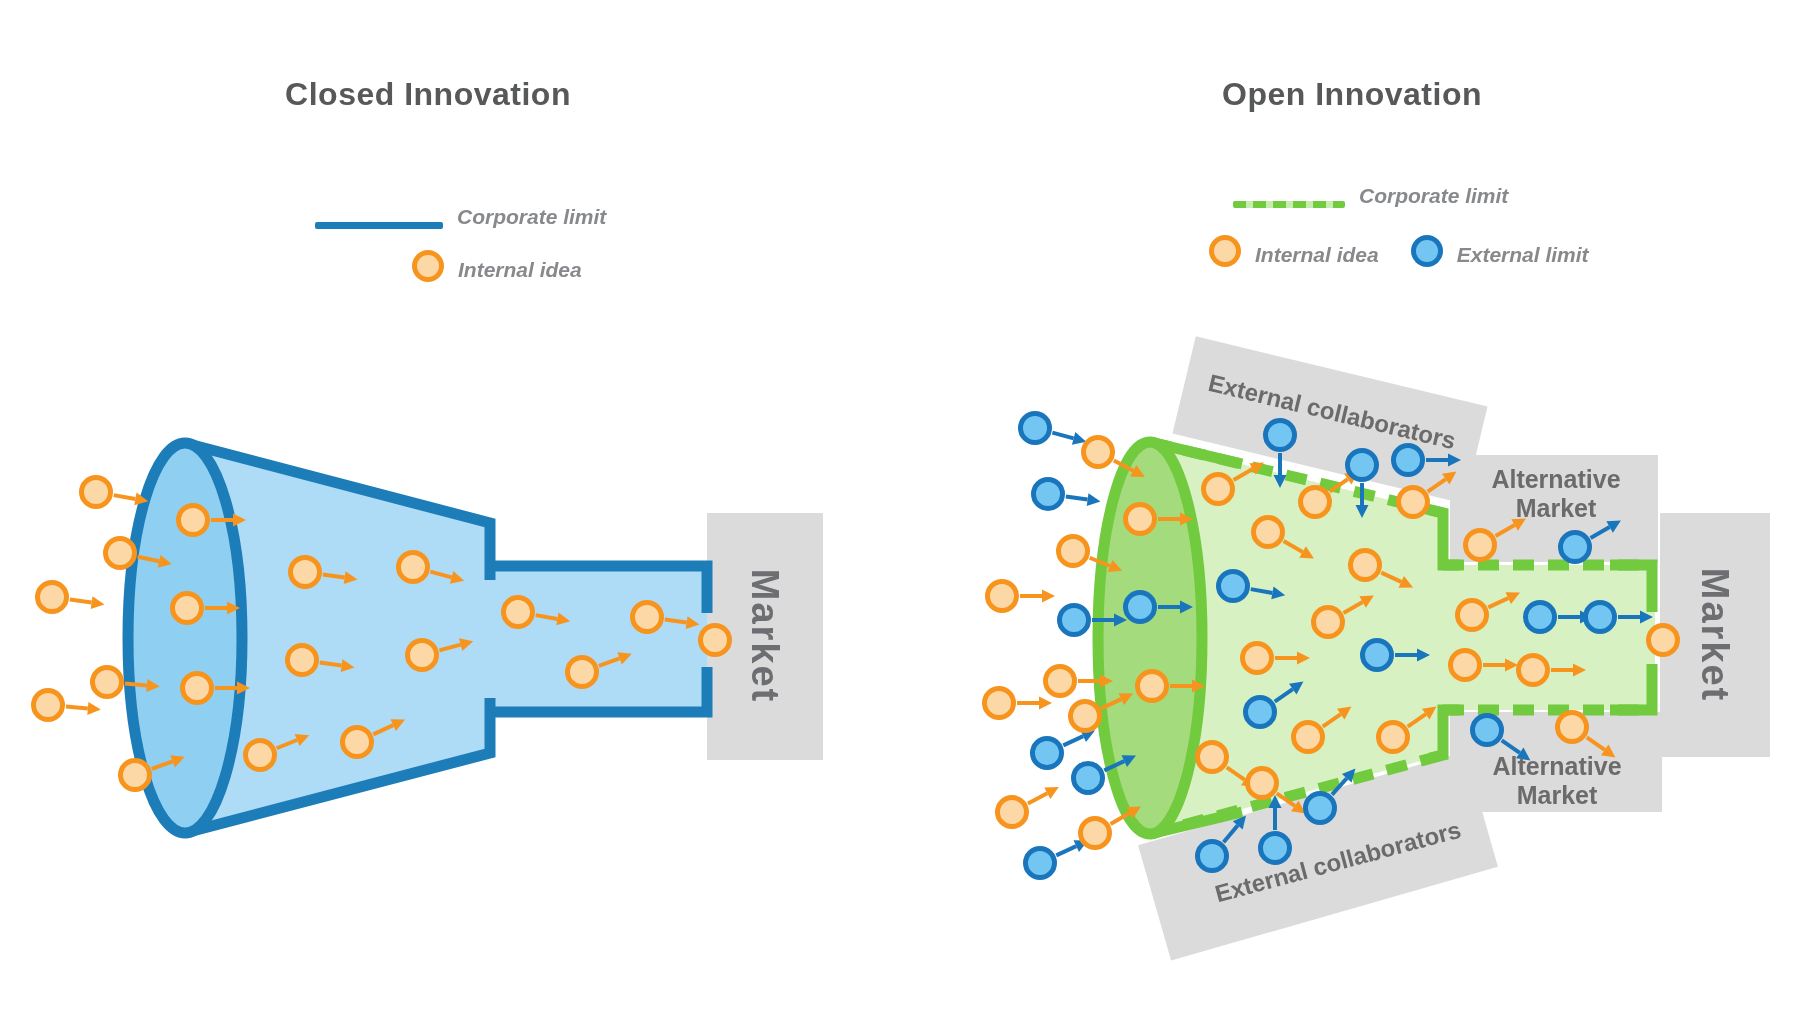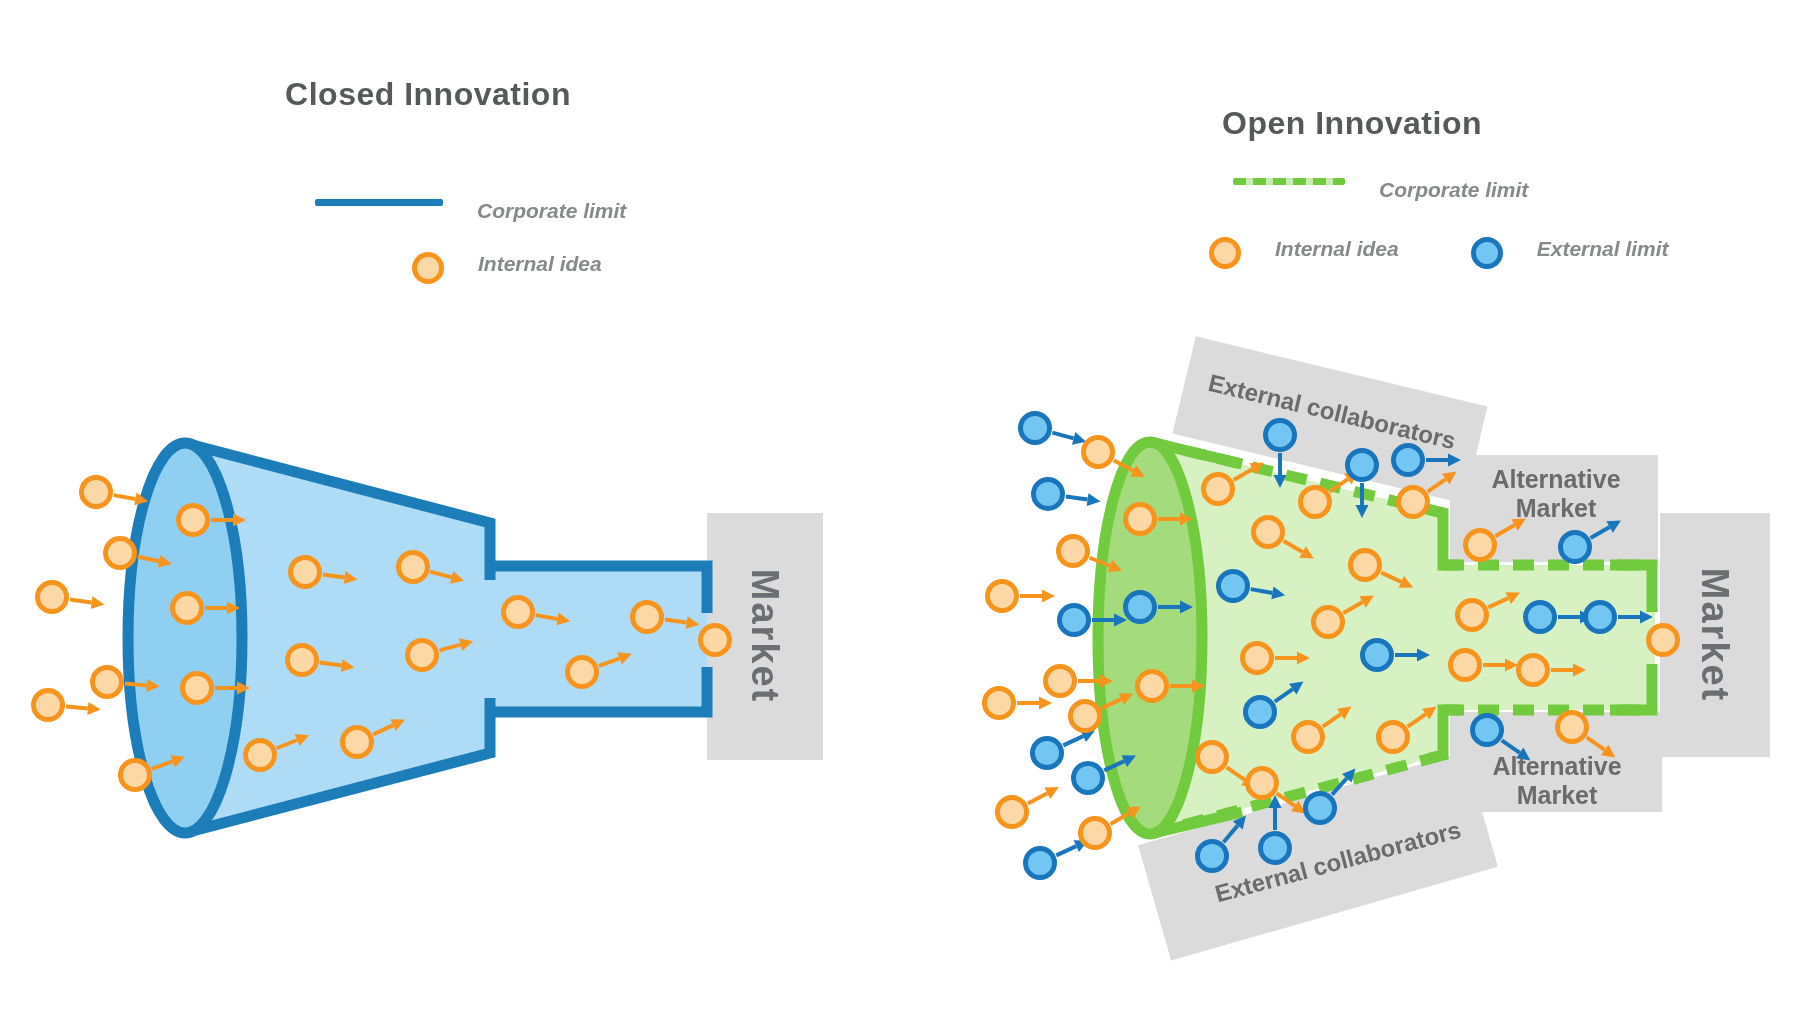--- a/index.html
+++ b/index.html
@@ -1,21 +1,21 @@
 <!DOCTYPE html>
 <html style="--corporate-blue: #1d7db9; --funnel-blue-fill: #aedcf6; --funnel-blue-mouth: #8fd0f2; --corporate-green: #72ca3e; --funnel-green-fill: #d7f1c3; --funnel-green-mouth: #a4db7c; --internal-stroke: #f7941e; --internal-fill: #fdd8a7; --external-stroke: #1a76bc; --external-fill: #74c6f2; --box-gray: #dbdbdb; --label-gray: #6b6b6b;"><head>
 <meta charset="utf-8">
 <style>
   html,body{margin:0;padding:0;background:#ffffff;}
   .stage{position:relative;width:1800px;height:1012px;background:#fff;overflow:hidden;
          font-family:"Liberation Sans",sans-serif;}
   .stage svg{position:absolute;left:0;top:0;}
   .panel-title{position:absolute;width:500px;text-align:center;font-size:32px;font-weight:700;
                color:#57585a;letter-spacing:0.5px;}
-  .legend-row{position:absolute;display:flex;align-items:flex-start;height:30px;gap:20px;}
+  .legend-row{position:absolute;display:flex;align-items:flex-end;height:30px;}
   .legend-text{font-size:21px;font-weight:700;font-style:italic;color:#87898c;margin-left:14px;}
   .legend-line{width:128px;height:7px;background:var(--corporate-blue);border-radius:2px;}
   .legend-dash{width:112px;height:7px;
       background:repeating-linear-gradient(90deg,var(--corporate-green) 0 13px,#c9ecb2 13px 20px);
       border-radius:2px;}
   .legend-circle{width:22px;height:22px;border-radius:50%;}
   .legend-circle.internal{background:var(--internal-fill);border:5px solid var(--internal-stroke);}
   .legend-circle.external{background:var(--external-fill);border:5px solid var(--external-stroke);}
   .legend-spacer{width:32px;}
   text{font-family:"Liberation Sans",sans-serif;}
@@ -404,21 +404,21 @@
       <text class="alt-label" x="1556" y="488" text-anchor="middle">Alternative</text>
       <text class="alt-label" x="1556" y="517" text-anchor="middle">Market</text>
       <text class="alt-label" x="1557" y="775" text-anchor="middle">Alternative</text>
       <text class="alt-label" x="1557" y="804" text-anchor="middle">Market</text>
 
       <text class="market-text" transform="rotate(90 1715 635)" x="1715" y="635" dy="0.35em" text-anchor="middle">Market</text>
     </g>
   </svg>
 
   <div class="panel-title" style="left:178px;top:76px;">Closed Innovation</div>
-  <div class="panel-title" style="left:1102px;top:76px;margin-top:29px;">Open Innovation</div>
+  <div class="panel-title" style="left:1102px;top:76px;">Open Innovation</div>
 
   <div class="legend-row" style="left:315px;top:199px;">
     <div class="legend-line"></div>
     <div class="legend-text">Corporate limit</div>
   </div>
   <div class="legend-row" style="left:412px;top:252px;">
     <div class="legend-circle internal"></div>
     <div class="legend-text">Internal idea</div>
   </div>
 

